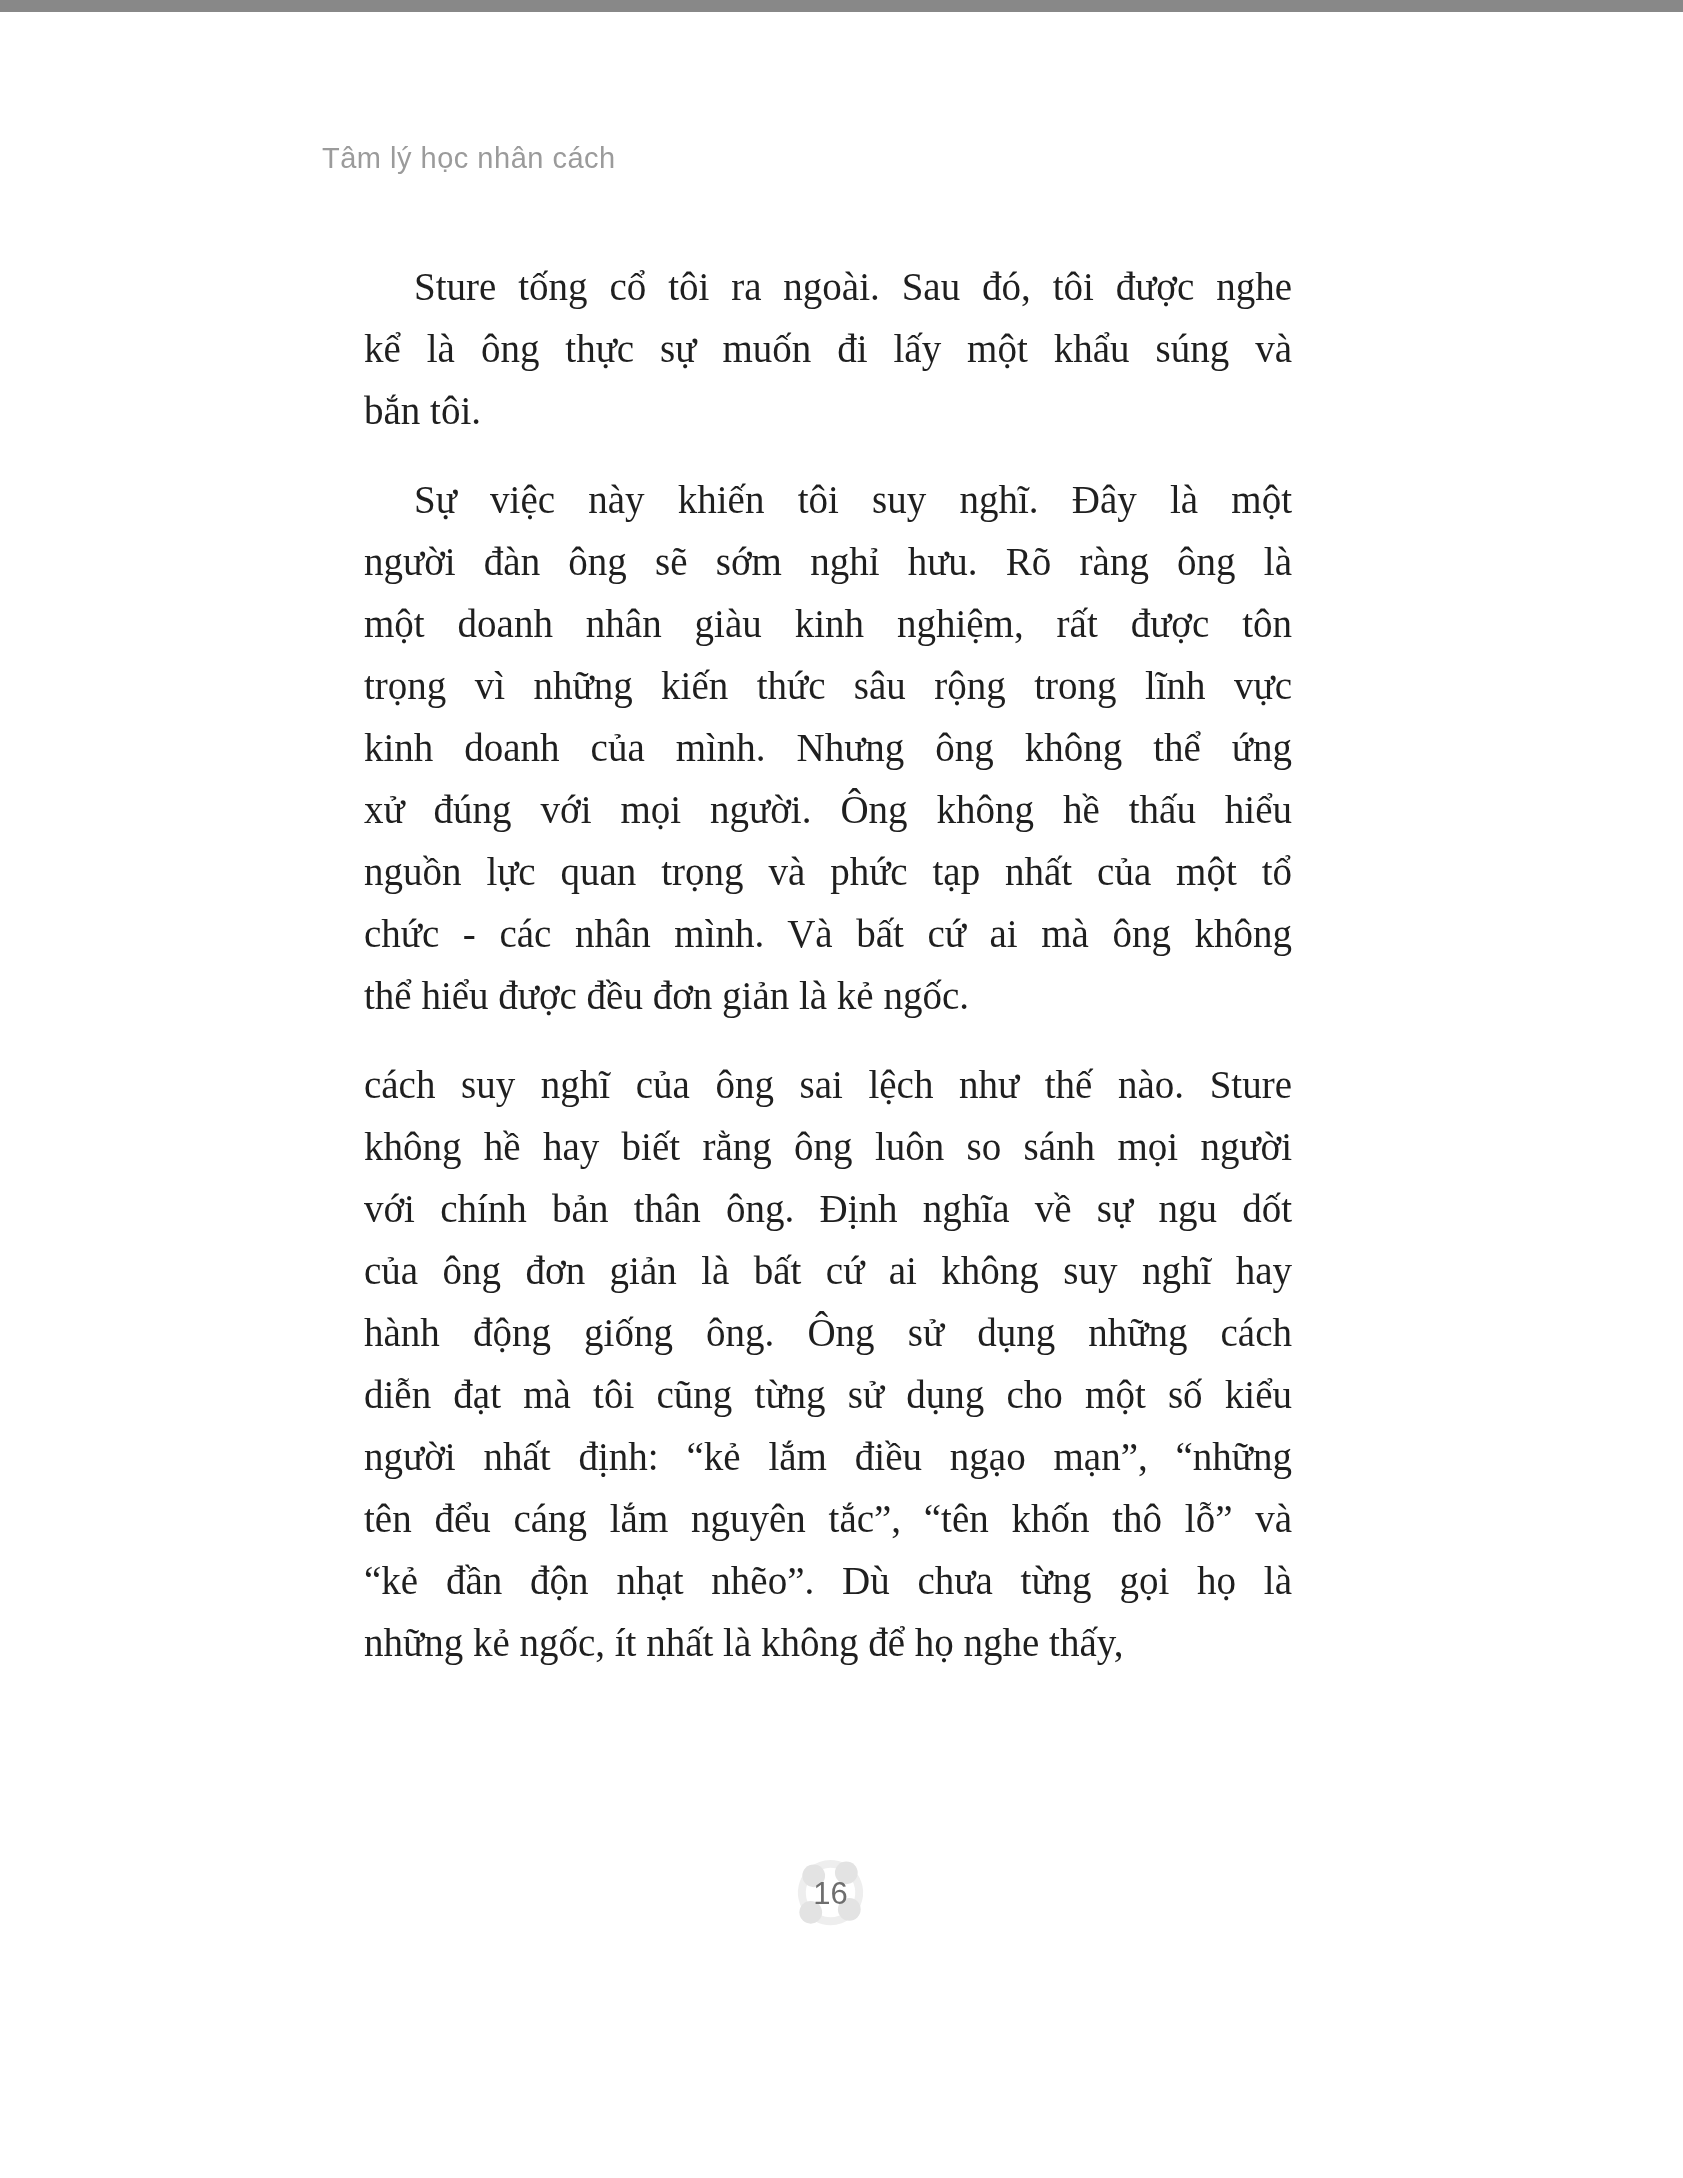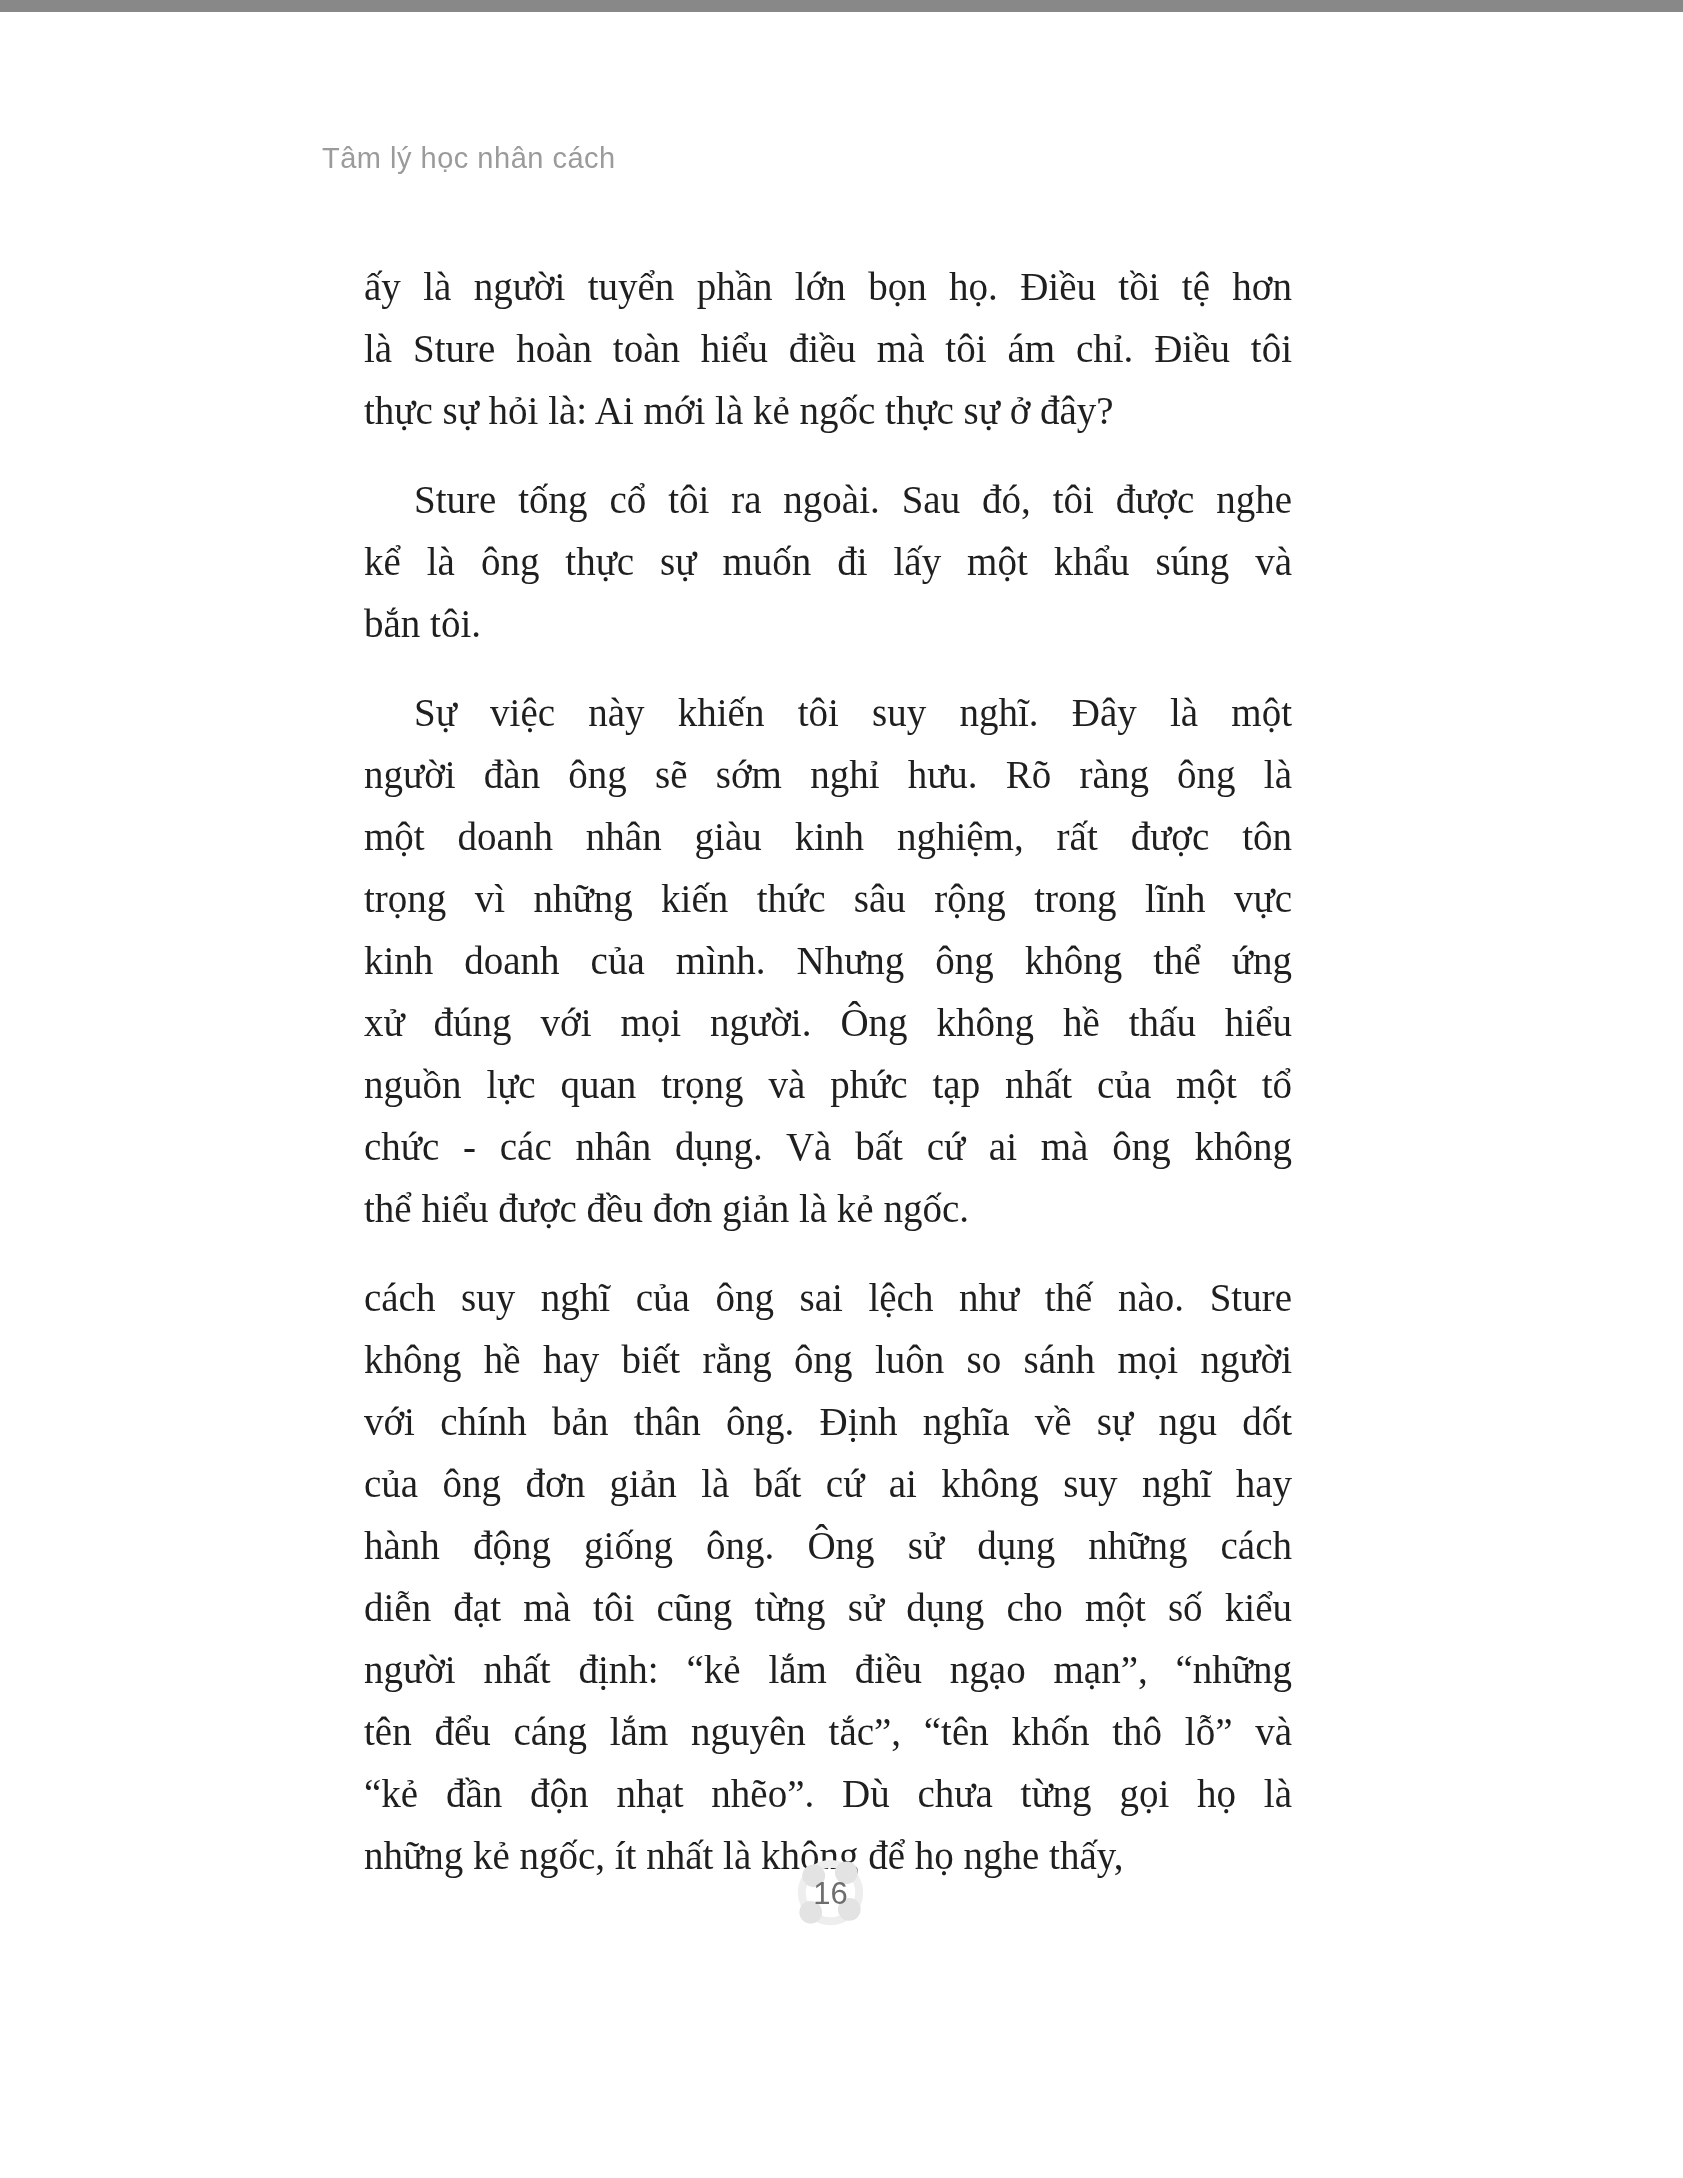--- a/index.html
+++ b/index.html
@@ -68,38 +68,33 @@
 </style>
 </head>
 <body>
 
 <div class="page">
 
   <div class="running-header">Tâm lý học nhân cách</div>
 
   <main class="page-body" id="page-body">
       <div class="para">
-        <div class="line jl">ấy là người tuyển phần lớn bọn họ. Điều tồi tệ hơn</div>
-        <div class="line jl">là Sture hoàn toàn hiểu điều mà tôi ám chỉ. Điều tôi</div>
-        <div class="line ll">thực sự hỏi là: Ai mới là kẻ ngốc thực sự ở đây?</div>
-      </div>
-      <div class="para">
         <div class="line jl indent">Sture tống cổ tôi ra ngoài. Sau đó, tôi được nghe</div>
         <div class="line jl">kể là ông thực sự muốn đi lấy một khẩu súng và</div>
         <div class="line ll">bắn tôi.</div>
       </div>
       <div class="para">
         <div class="line jl indent">Sự việc này khiến tôi suy nghĩ. Đây là một</div>
         <div class="line jl">người đàn ông sẽ sớm nghỉ hưu. Rõ ràng ông là</div>
         <div class="line jl">một doanh nhân giàu kinh nghiệm, rất được tôn</div>
         <div class="line jl">trọng vì những kiến thức sâu rộng trong lĩnh vực</div>
         <div class="line jl">kinh doanh của mình. Nhưng ông không thể ứng</div>
         <div class="line jl">xử đúng với mọi người. Ông không hề thấu hiểu</div>
         <div class="line jl">nguồn lực quan trọng và phức tạp nhất của một tổ</div>
-        <div class="line jl">chức - các nhân dụng. Và bất cứ ai mà ông không</div>
+        <div class="line jl">chức - các nhân mình. Và bất cứ ai mà ông không</div>
         <div class="line ll">thể hiểu được đều đơn giản là kẻ ngốc.</div>
       </div>
       <div class="para">
         <div class="line jl">cách suy nghĩ của ông sai lệch như thế nào. Sture</div>
         <div class="line jl">không hề hay biết rằng ông luôn so sánh mọi người</div>
         <div class="line jl">với chính bản thân ông. Định nghĩa về sự ngu dốt</div>
         <div class="line jl">của ông đơn giản là bất cứ ai không suy nghĩ hay</div>
         <div class="line jl">hành động giống ông. Ông sử dụng những cách</div>
         <div class="line jl">diễn đạt mà tôi cũng từng sử dụng cho một số kiểu</div>
         <div class="line jl">người nhất định: “kẻ lắm điều ngạo mạn”, “những</div>

